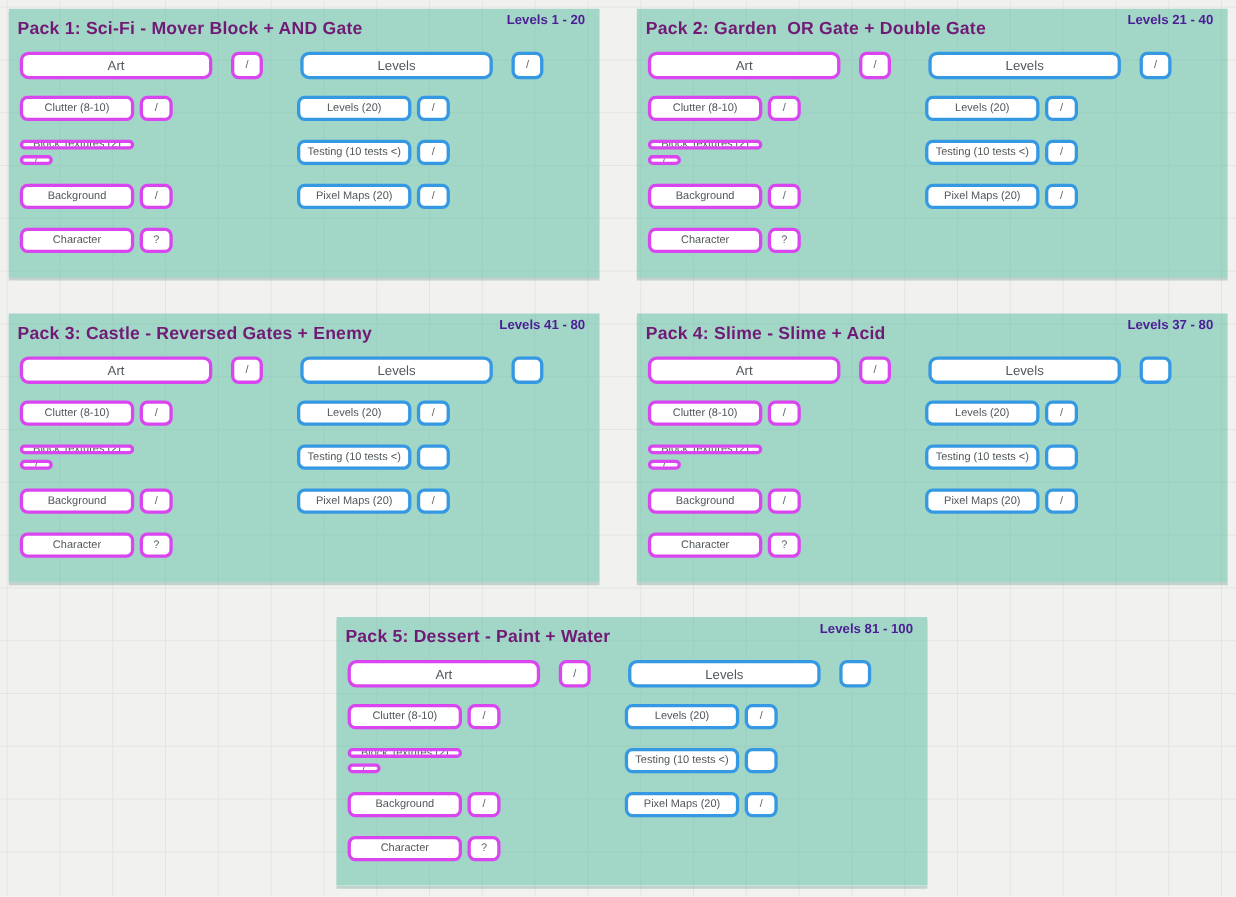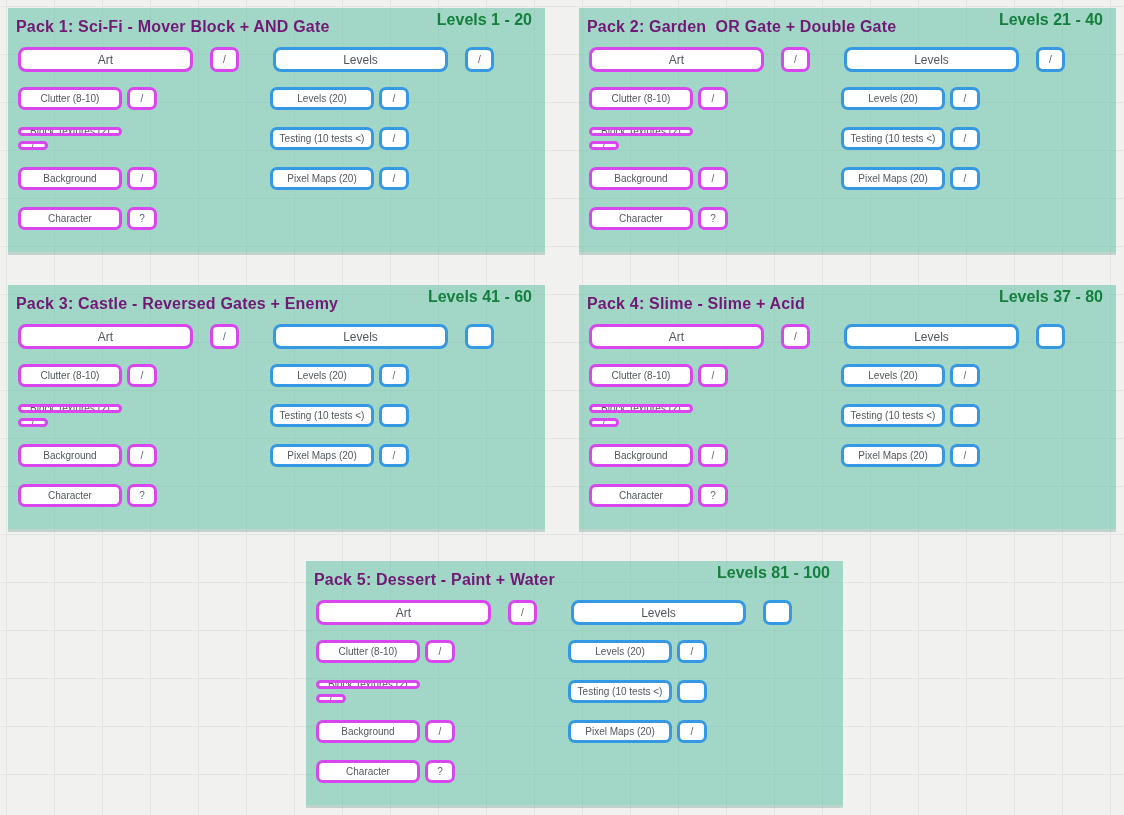--- a/index.html
+++ b/index.html
@@ -26,21 +26,21 @@
   .pack-4{left:579px;top:285px;}
   .pack-5{left:306px;top:561px;}
 
   .pack-title{
     position:absolute;left:8px;top:10px;margin:0;
     font-size:16px;font-weight:700;color:#701a75;
     white-space:pre;letter-spacing:0.2px;
   }
   .pack-range{
     position:absolute;right:13px;top:3px;
-    font-size:16px;font-weight:700;color:#15803d;white-space:pre;
+    font-size:12px;font-weight:700;color:#4c1d95;white-space:pre;
   }
 
   .row{position:absolute;display:flex;align-items:stretch;}
   .art-header-row{left:10px;top:39px;height:25px;gap:17px;}
   .levels-header-row{left:265px;top:39px;height:25px;gap:17px;}
   .item-row{height:23px;gap:5px;}
   .ar0{left:10px;top:79px;}  .ar1{left:10px;top:119px;flex-direction:column;}
   .ar2{left:10px;top:159px;} .ar3{left:10px;top:199px;}
   .lr0{left:262px;top:79px;} .lr1{left:262px;top:119px;}
   .lr2{left:262px;top:159px;}
@@ -153,21 +153,21 @@
       <div class="box item-label blue">Testing (10 tests &lt;)</div>
       <div class="box item-mark blue">/</div>
     </div>
     <div class="row item-row lr2">
       <div class="box item-label blue">Pixel Maps (20)</div>
       <div class="box item-mark blue">/</div>
     </div>
   </section>
     <section class="pack pack-3">
     <h2 class="pack-title">Pack 3: Castle - Reversed Gates + Enemy</h2>
-    <div class="pack-range">Levels 41 - 60</div>
+    <div class="pack-range">Levels 41 - 80</div>
 
     <div class="row art-header-row">
       <div class="box hdr green">
         <span class="box-label">Art</span>
       </div>
       <div class="box hdr-mark green">/</div>
     </div>
 
     <div class="row levels-header-row">
       <div class="box hdr blue">

